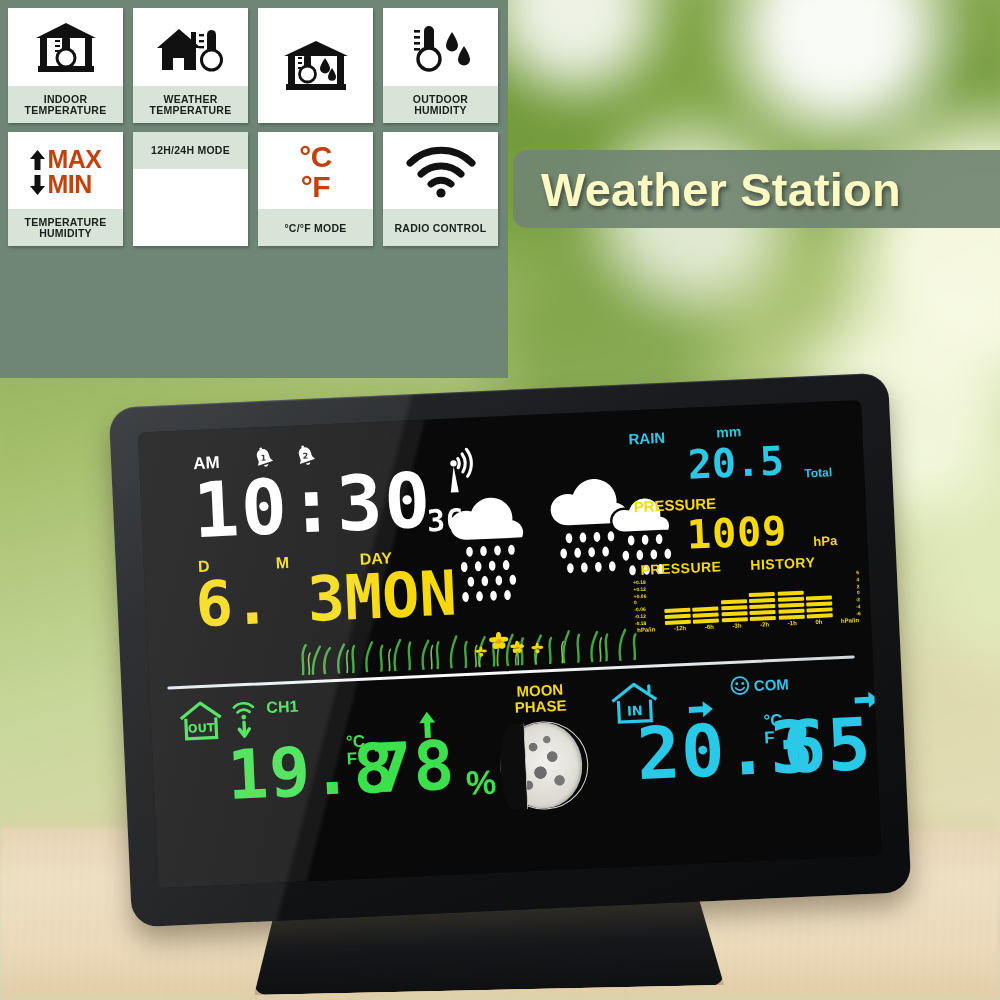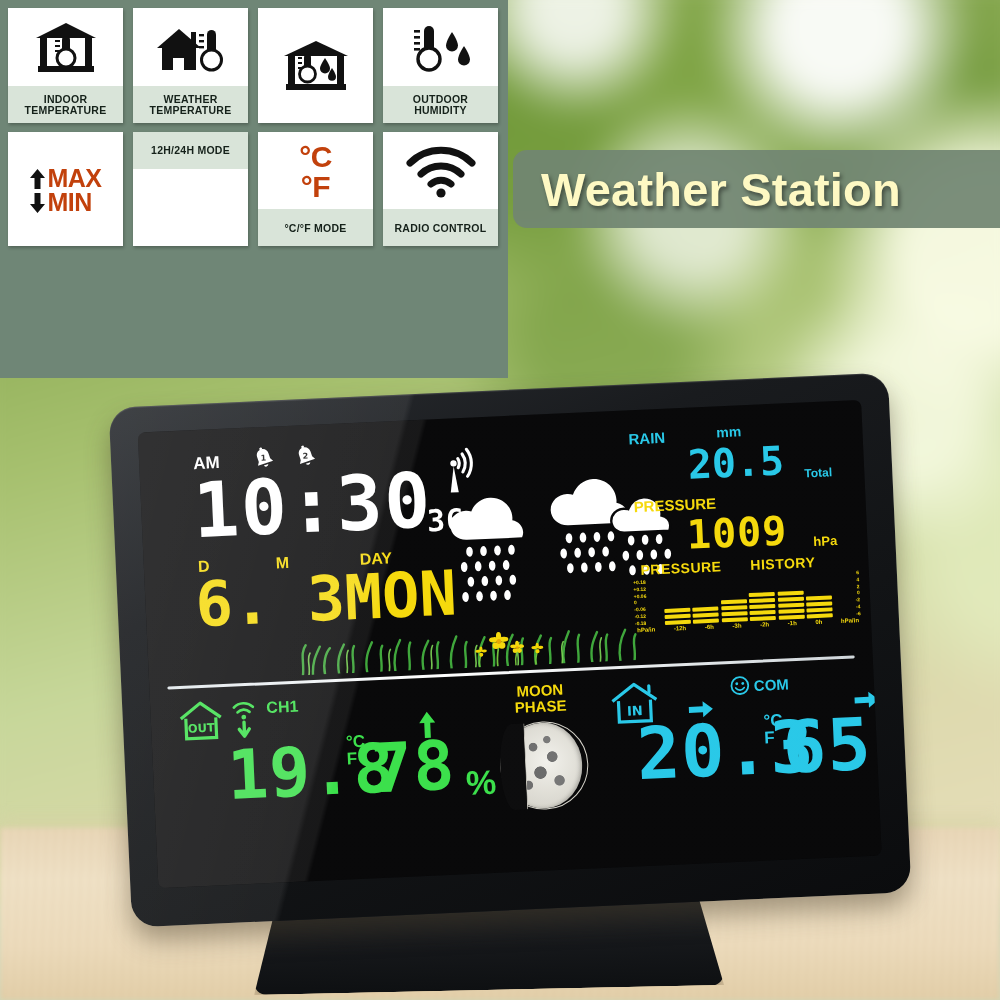--- a/index.html
+++ b/index.html
@@ -728,20 +728,21 @@
           <span>MAX</span>
         </div>
         <div style="display:flex;align-items:center;gap:1px;margin-top:1px;">
           <svg width="17" height="22" viewBox="0 0 17 22">
               <path d="M8.5 21 L1 12 L5.5 12 L5.5 1 L11.5 1 L11.5 12 L16 12 Z" fill="#111"></path>
             </svg>
           <span>MIN</span>
         </div>
       </div>
     </div>
+    <div class="tile-label">TEMPERATURE HUMIDITY</div>
   </div>
 
   <div class="tile">
     <div class="tile-label">12H/24H MODE</div>
   </div>
 
 
   <div class="tile">
     <div class="tile-icon">
       <div class="txt-icon" style="font-size:30px;">

